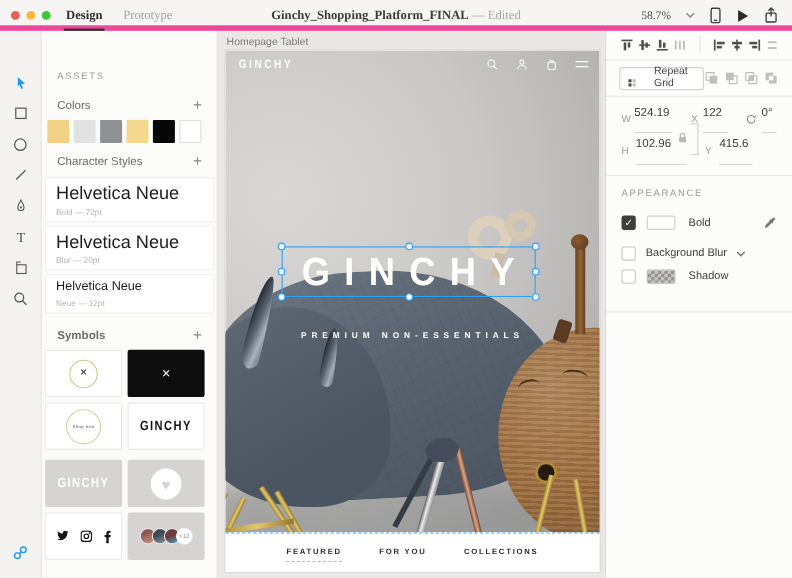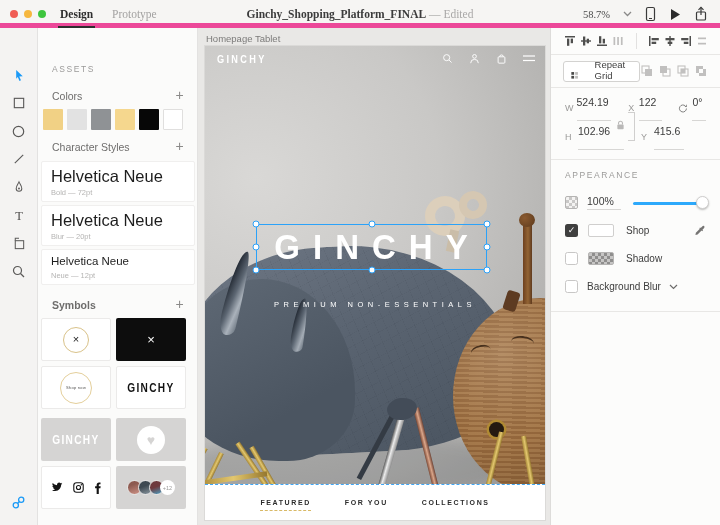--- a/index.html
+++ b/index.html
@@ -125,21 +125,21 @@
   .leg-dark{left:188px;top:364px;width:5px;height:78px;transform:rotate(28deg);background:#343b44;}
   .gbar{position:absolute;width:5px;background:linear-gradient(90deg,#a8893a,#e3c76e 50%,#95772e);
     transform-origin:top center;}
   
   #ab-header{position:absolute;left:0;top:0;width:340px;height:30px;z-index:6;}
   #ab-logo{position:absolute;left:12px;top:8px;font-size:10px;letter-spacing:2.5px;color:#fff;
     font-weight:bold;transform:scale(.92,1.1);transform-origin:left;}
   #ab-icons{position:absolute;right:10px;top:7px;display:flex;gap:16px;align-items:center;}
   
   #hero-sub{position:absolute;left:0;top:254px;width:340px;text-align:center;color:#fff;
-    font-size:7.5px;font-weight:normal;letter-spacing:4.5px;z-index:6;}
+    font-size:7.5px;font-weight:bold;letter-spacing:4.5px;z-index:6;}
   #selbox{position:absolute;left:51px;top:178px;width:231px;height:46px;border:1px solid #2ba2f9;z-index:7;}
   #hero-title{position:absolute;inset:0;display:flex;align-items:center;justify-content:center;
     padding-left:12px;color:#fff;font-weight:bold;font-size:33px;letter-spacing:13px;
     transform:scaleY(1.08);white-space:nowrap;}
   .hnd{position:absolute;width:7px;height:7px;border-radius:50%;background:#fff;
     border:1.5px solid #2aa0f8;transform:translate(-50%,-50%);z-index:8;}
   
   #strip{position:absolute;left:0;top:438px;width:340px;height:36px;background:#fff;
     border-top:1px dashed #40a6f5;z-index:6;}
   #strip-nav{display:flex;justify-content:center;gap:34px;padding-top:14px;}
@@ -543,43 +543,35 @@
     <div class="bracket"></div>
     <svg class="lockpos" width="11" height="12" viewBox="0 0 14 15">
       <rect x="3" y="7" width="8" height="6" rx="1" fill="#b9b8b7"></rect>
       <path d="M4.5 7 V5.2 a2.5 2.5 0 0 1 5 0 V7" fill="none" stroke="#b9b8b7" stroke-width="1.4"></path>
       </svg>
   </div>
 
   <div id="sec-appearance" class="insp-sec">
     <div class="app-head">APPEARANCE</div>
     <div class="arow">
-      <span class="checker"></span>
-      <span class="opval">100%</span>
-      <span class="slider">
-        <span class="slider-track" style="background: rgb(45, 169, 251);"></span>
-        <span class="slider-knob"></span>
-      </span>
-    </div>
-    <div class="arow">
       <span class="cbx cbx-on">
           <span>✓</span>
         </span>
       <span class="swatch-chip chip-fill"></span>
-      <span class="alabel">Shop</span>
+      <span class="alabel">Bold</span>
       <svg width="13" height="13" viewBox="0 0 15 15">
         <path d="M13.6 2.9 a2.1 2.1 0 0 0-3 0 L8.9 4.6 l-.7-.7 -1 1 .7.7 -4.6 4.6 -.5 2.5 2.5-.5 4.6-4.6 .7.7 1-1 -.7-.7 1.7-1.7 a2.1 2.1 0 0 0 0-3z" fill="#757473"></path>
         </svg>
-    </div>
-    <div class="arow">
-      <span class="cbx cbx-off"></span>
-      <span class="chip-shadow checker-dark"></span>
-      <span class="alabel">Shadow</span>
     </div>
     <div class="arow" style="margin-bottom:0;">
       <span class="cbx cbx-off"></span>
       <span class="alabel" style="flex:none;margin-left:9px;">Background Blur</span>
       <svg class="chev" width="9" height="6" viewBox="0 0 9 6">
         <polyline points="1,1 4.5,4.5 8,1" fill="none" stroke="#6d6c6b" stroke-width="1.2"></polyline>
         </svg>
     </div>
+    <div class="arow">
+      <span class="cbx cbx-off"></span>
+      <span class="chip-shadow checker-dark"></span>
+      <span class="alabel">Shadow</span>
+    </div>
   </div>
 </div>
 
 </body></html>

